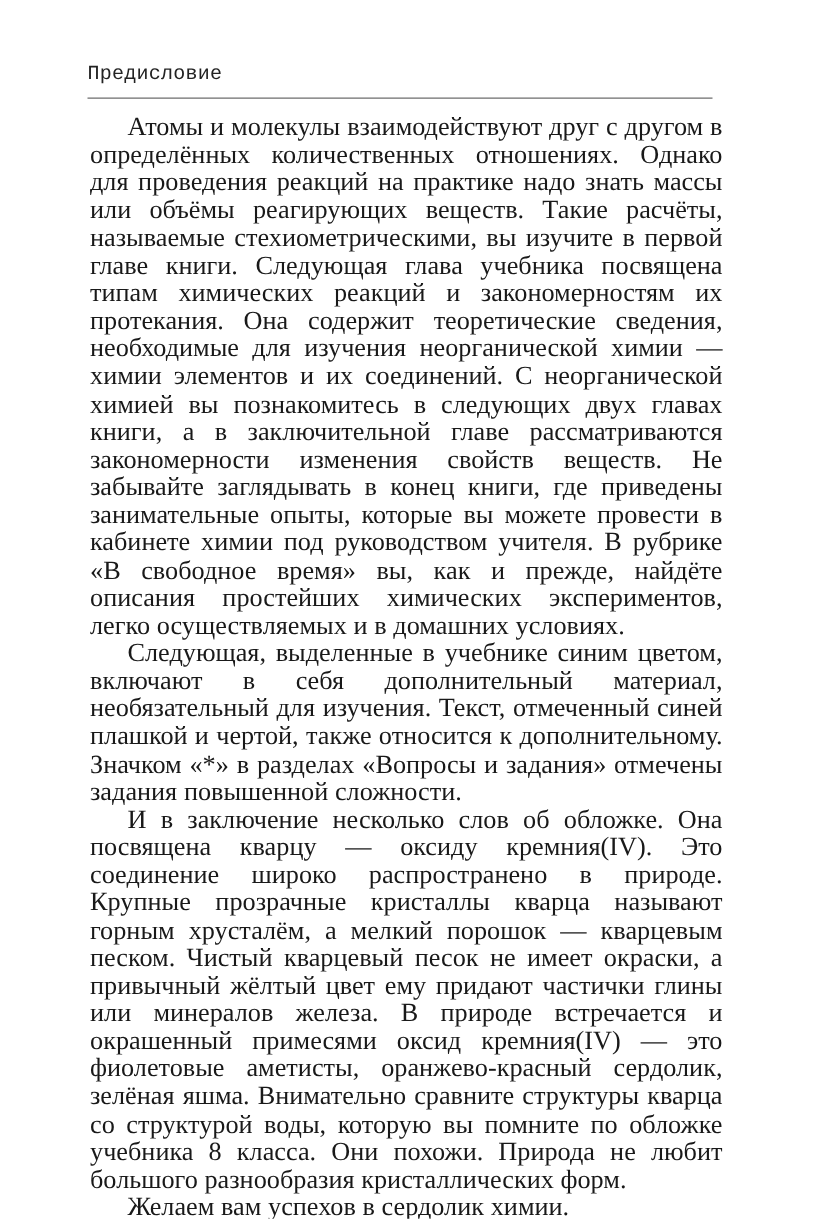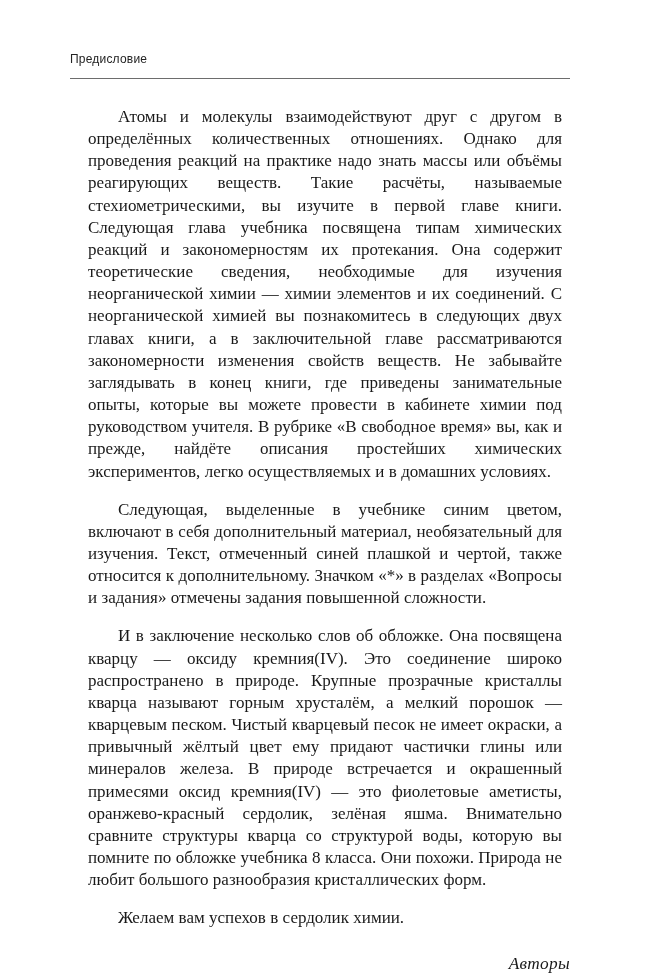--- a/index.html
+++ b/index.html
@@ -18,47 +18,47 @@
     position: relative;
     width: 650px;
     height: 975px;
     background: #ffffff;
   }
   .running-head {
     position: absolute;
     left: 70px;
     top: 52px;
     width: 500px;
-    font-family: Liberation Sans, sans-serif;
-    font-size: 12px;
+    font-family: Liberation Mono, monospace;
+    font-size: 16px;
     letter-spacing: 0.2px;
     color: #232323;
     line-height: 14px;
     white-space: nowrap;
   }
   .head-rule {
     position: absolute;
     left: 70px;
     top: 78px;
     width: 500px;
     height: 1px;
     background: #6d6d6d;
   }
   .body-block {
     position: absolute;
     left: 72px;
     top: 90px;
     width: 506px;
   }
   .para {
-    margin: 16px;
+    margin: 0;
     text-align: justify;
     text-justify: inter-word;
     text-indent: 30px;
-    font-size: 17px;
+    font-size: 21px;
     line-height: 22.15px;
     hyphens: manual;
     word-spacing: 0.1px;
   }
   .signature {
     margin: 0;
     text-align: right;
     font-style: italic;
     font-size: 17.3px;
     line-height: 22.15px;

